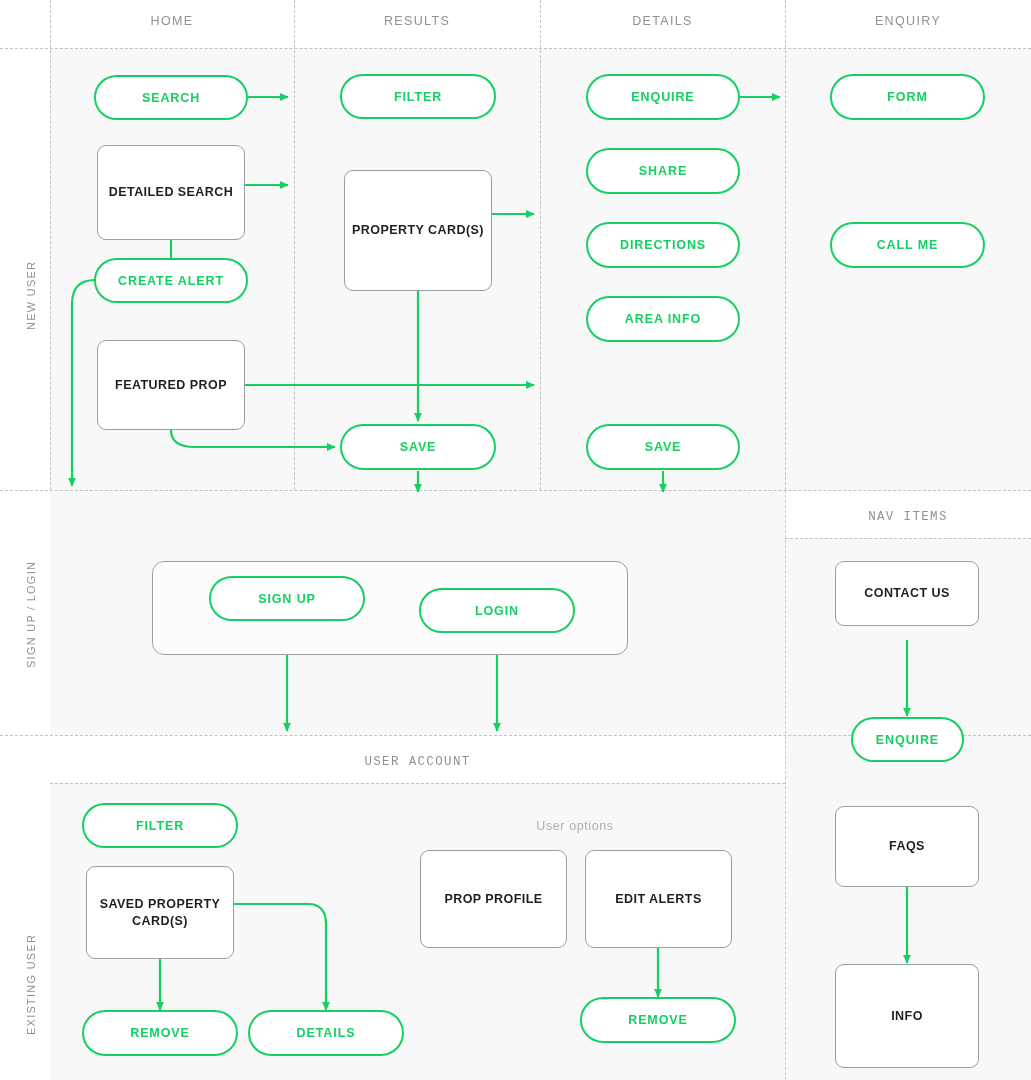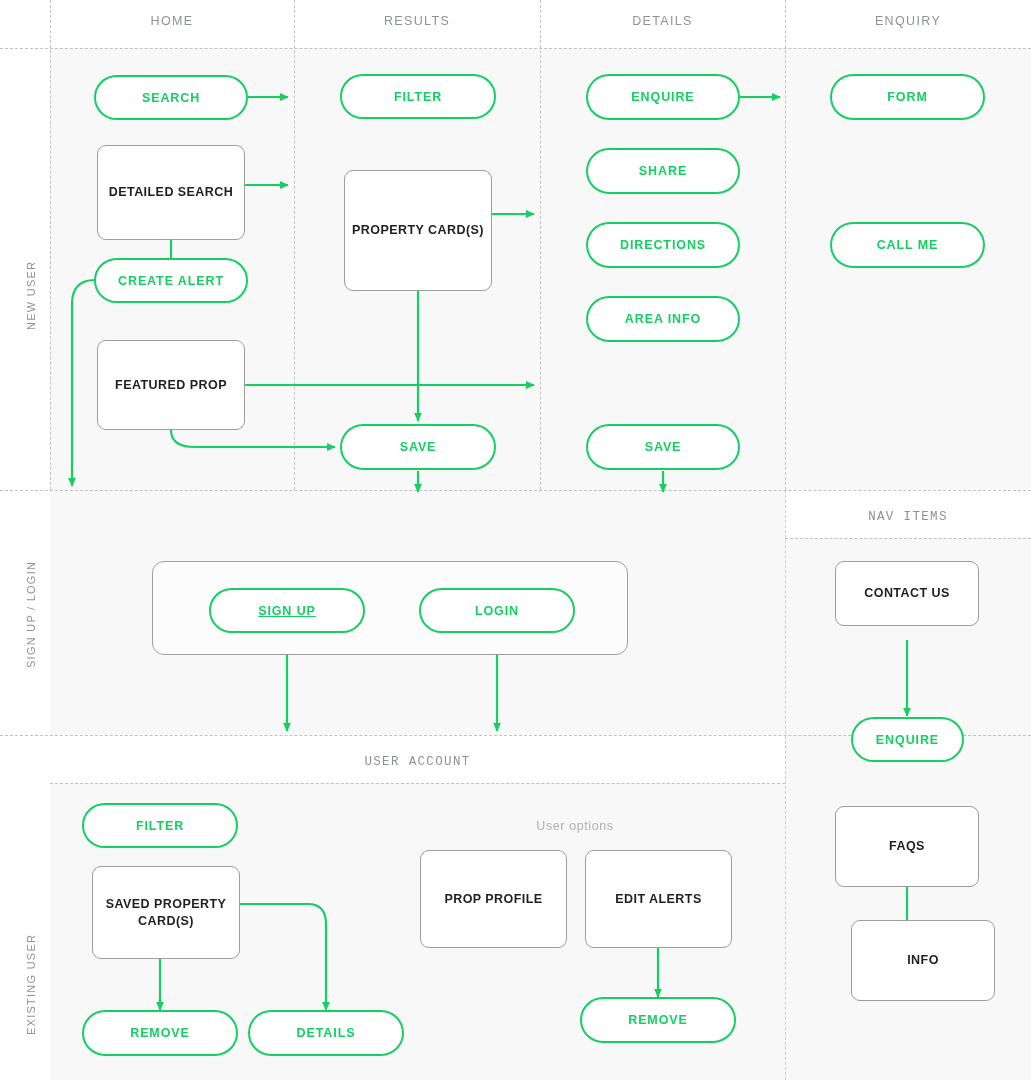--- a/index.html
+++ b/index.html
@@ -198,35 +198,35 @@
 
   <div class="node pill" style="left:586px;top:424px;width:154px;height:46px;">SAVE</div>
 
   <div class="node pill" style="left:830px;top:74px;width:155px;height:46px;">FORM</div>
 
 
   <div class="node pill" style="left:830px;top:222px;width:155px;height:46px;">CALL ME</div>
 
   <div class="node group-rect" style="left:152px;top:561px;width:476px;height:94px;"></div>
 
-  <div class="node pill" style="left:209px;top:588px;width:156px;height:45px;text-decoration:underline;">SIGN UP</div>
+  <div class="node pill" style="left:209px;top:576px;width:156px;height:45px;">SIGN UP</div>
 
   <div class="node pill" style="left:419px;top:588px;width:156px;height:45px;">LOGIN</div>
 
   <div class="node rect" style="left:835px;top:561px;width:144px;height:65px;">CONTACT US</div>
 
   <div class="node pill" style="left:851px;top:717px;width:113px;height:45px;">ENQUIRE</div>
 
   <div class="node rect" style="left:835px;top:806px;width:144px;height:81px;">FAQS</div>
 
-  <div class="node rect" style="left:835px;top:920px;width:144px;height:81px;margin-left:16px;">INFO</div>
+  <div class="node rect" style="left:835px;top:964px;width:144px;height:104px;">INFO</div>
 
   <div class="node pill" style="left:82px;top:803px;width:156px;height:45px;">FILTER</div>
 
-  <div class="node rect" style="left:86px;top:866px;width:148px;height:93px;flex-direction:column;margin-left:6px;">
+  <div class="node rect" style="left:86px;top:866px;width:148px;height:93px;flex-direction:column;">
     <span>SAVED PROPERTY</span>
     <span>CARD(S)</span>
   </div>
 
   <div class="node pill" style="left:82px;top:1010px;width:156px;height:46px;">REMOVE</div>
 
   <div class="node pill" style="left:248px;top:1010px;width:156px;height:46px;">DETAILS</div>
 
   <div class="node rect" style="left:420px;top:850px;width:147px;height:98px;">PROP PROFILE</div>
 

